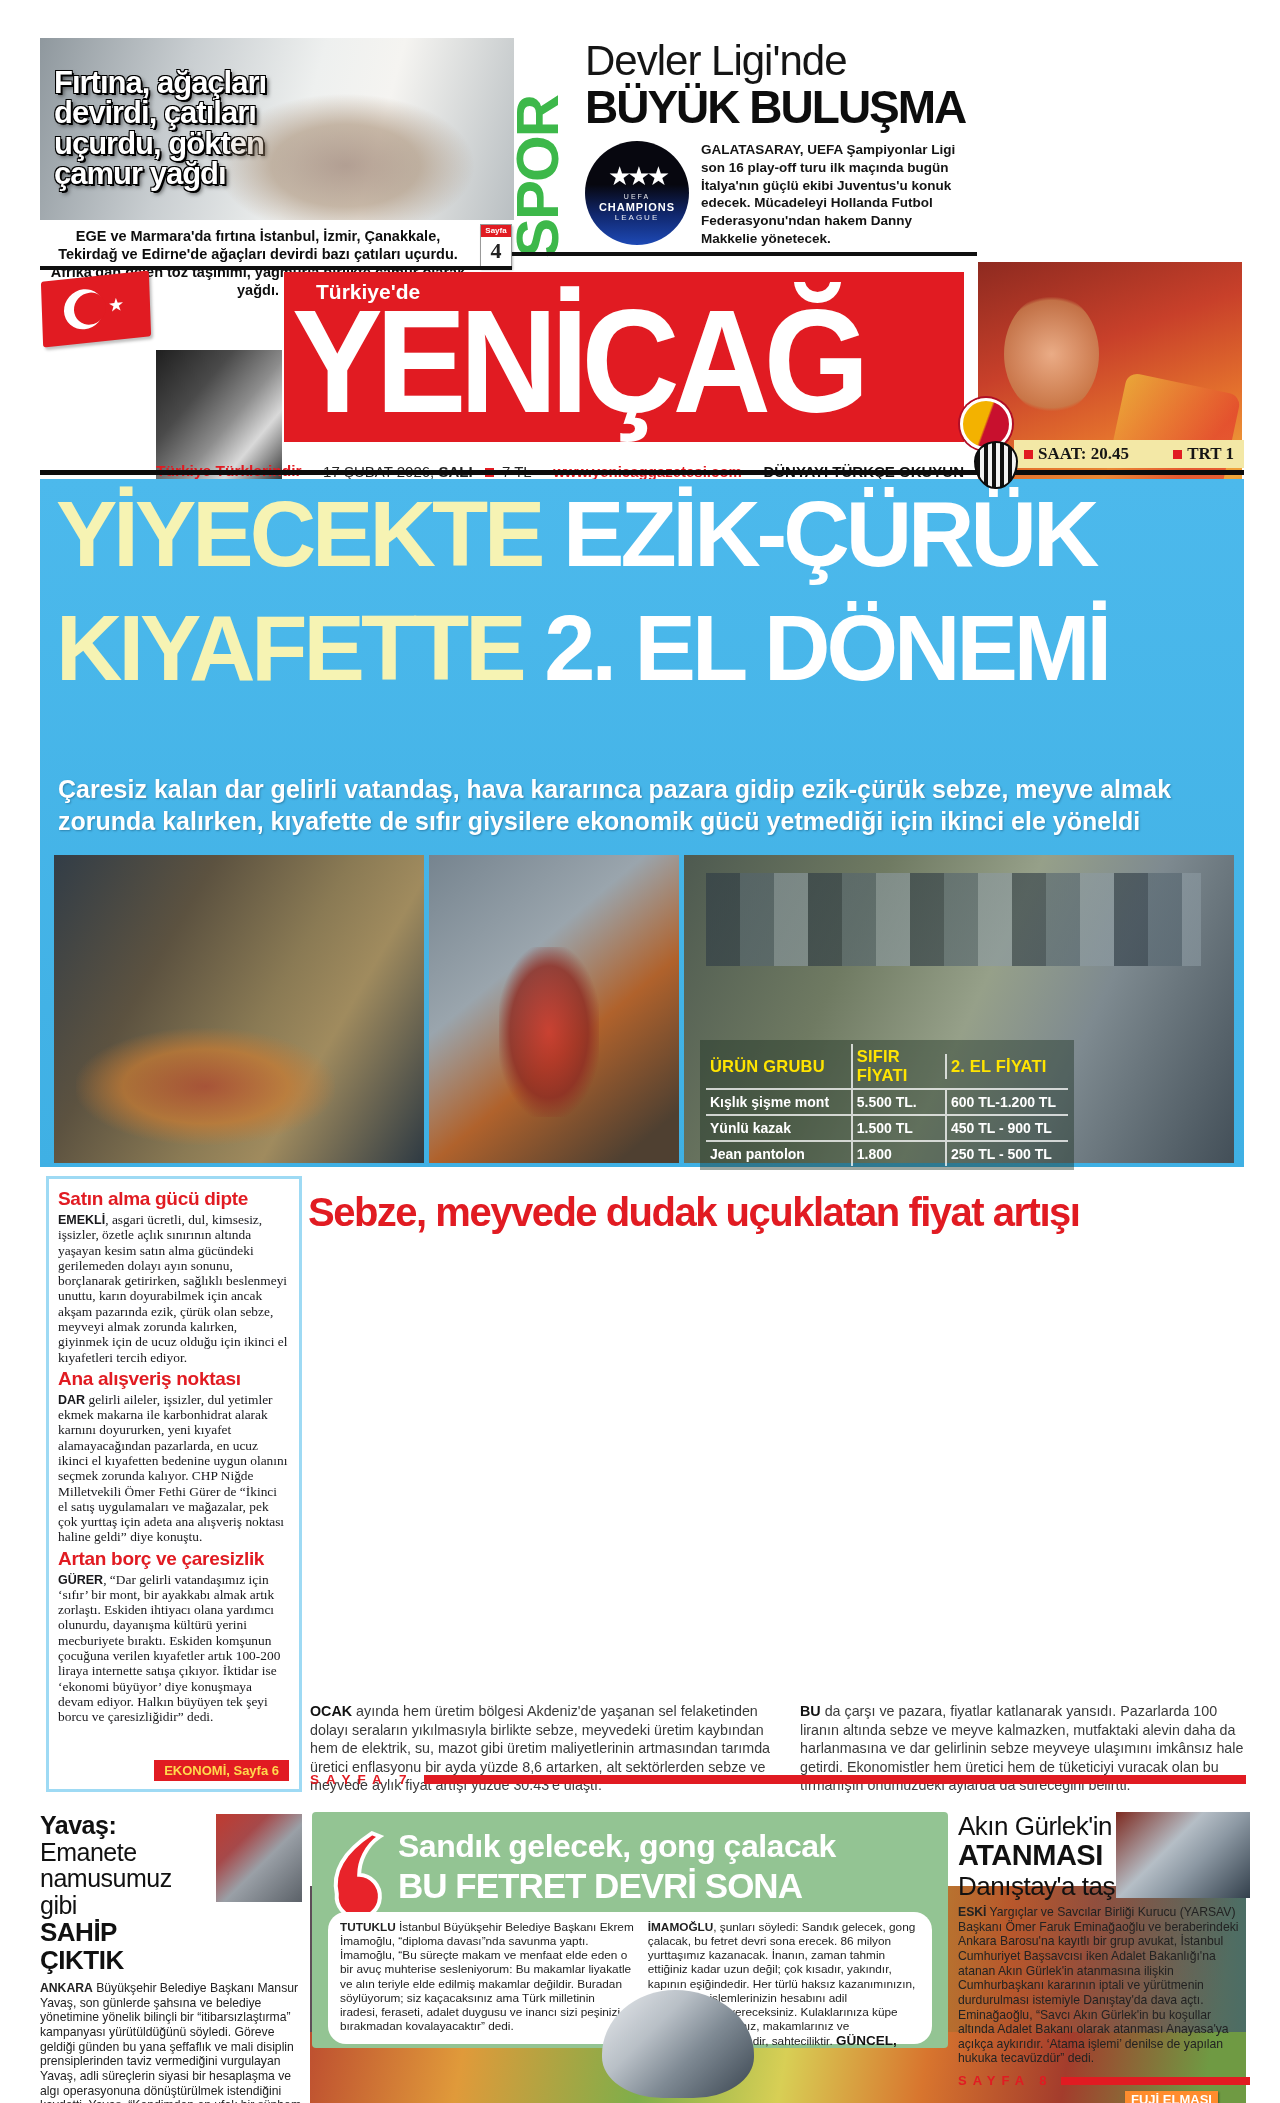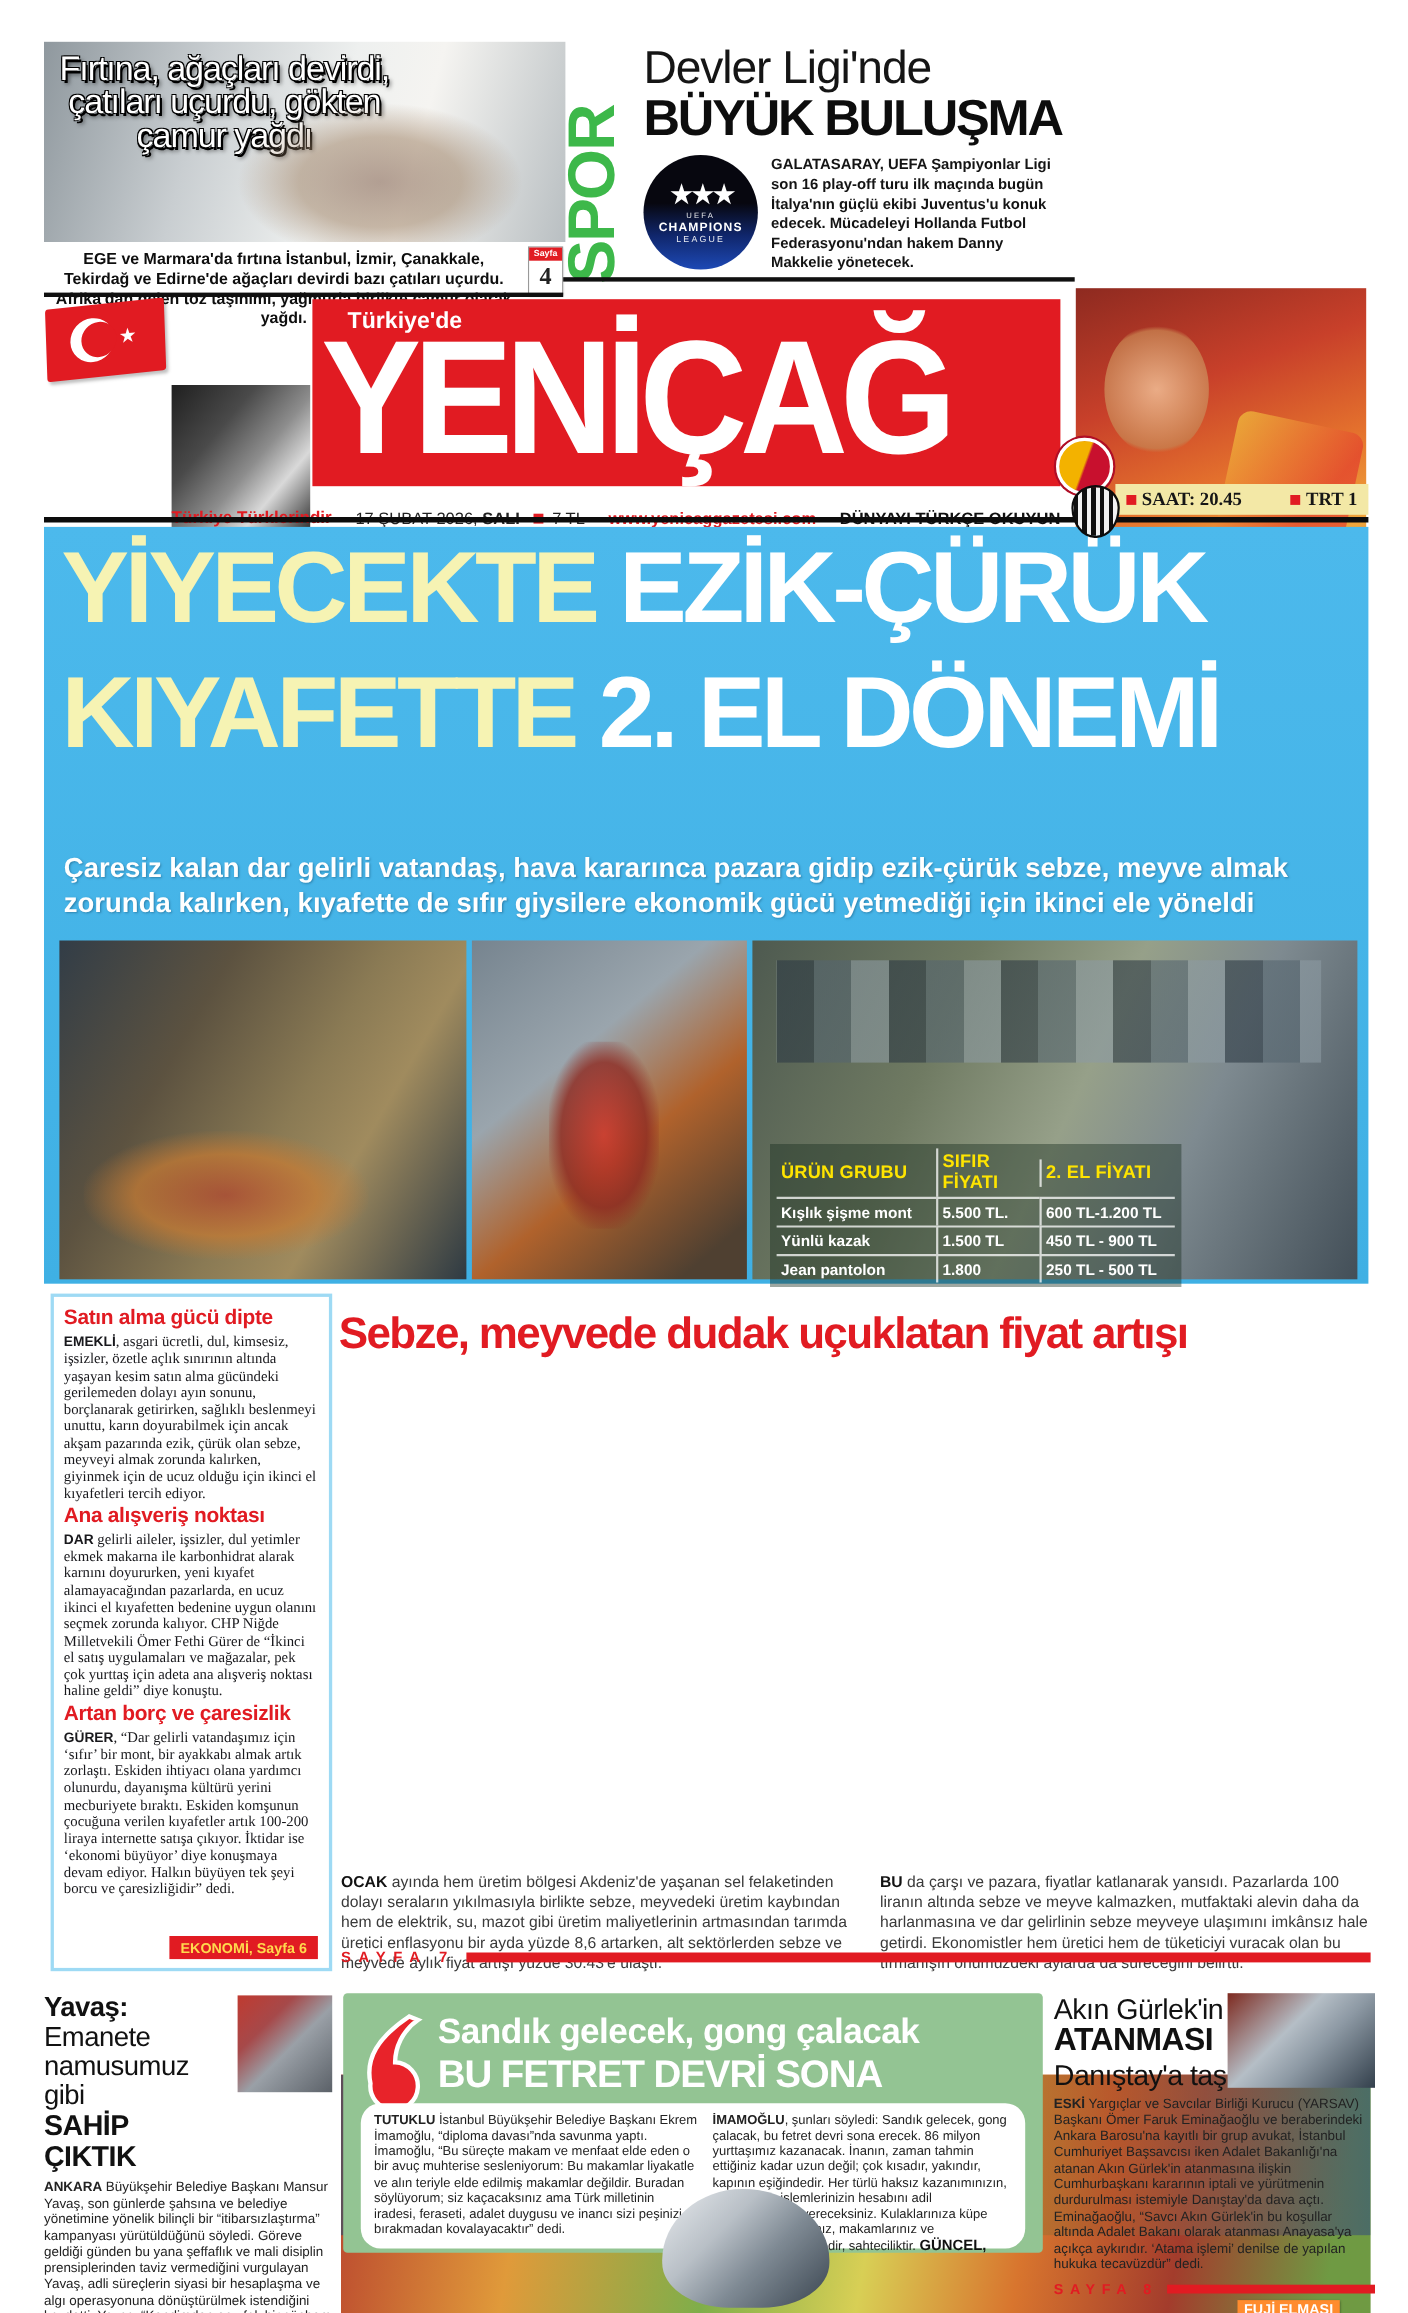--- a/index.html
+++ b/index.html
@@ -5,23 +5,23 @@
   html,body{margin:0;padding:0;background:#ffffff;}
   .page{position:relative;width:1280px;height:2103px;background:#fff;overflow:hidden;
         font-family:"Liberation Sans",sans-serif;color:#111;}
   .abs{position:absolute;}
   .photo{position:relative;overflow:hidden;}
   
   .storm-block{left:40px;top:38px;width:474px;}
   .storm-photo{height:182px;background:linear-gradient(105deg,#8f989e,#c9ced1 30%,#eef0ef 55%,#f5f4f1 70%,#b9bfc2);}
   .storm-photo::after{content:"";position:absolute;right:8%;bottom:-10%;width:55%;height:80%;
      background:radial-gradient(ellipse at center,#7d5a46 0%,#a08468 40%,transparent 70%);opacity:.55;}
-  .storm-headline{position:absolute;left:14px;top:10px;width:300px;color:#fff;font-weight:400;
+  .storm-headline{position:absolute;left:14px;top:30px;width:300px;color:#fff;font-weight:700;
      font-size:31px;line-height:.98;letter-spacing:-1px;
-     text-shadow:2px 2px 0 #000,-1px -1px 0 #000,1px -1px 0 #000,-1px 1px 0 #000,3px 3px 4px rgba(0,0,0,.6);text-align:center;}
+     text-shadow:2px 2px 0 #000,-1px -1px 0 #000,1px -1px 0 #000,-1px 1px 0 #000,3px 3px 4px rgba(0,0,0,.6);}
   .storm-caption{position:relative;padding:7px 44px 6px 6px;font-weight:bold;font-size:14.5px;
      line-height:1.25;text-align:center;color:#0e0e0e;}
   .page-box{position:absolute;right:2px;top:4px;width:30px;height:42px;border:1px solid #999;
      background:#fff;text-align:center;box-shadow:1px 2px 2px rgba(0,0,0,.25);}
   .page-box .pb-top{display:block;background:#e11b22;color:#fff;font-size:8px;font-weight:bold;padding:1px 0;}
   .page-box .pb-num{display:block;font-size:22px;font-weight:bold;color:#222;font-family:"Liberation Serif",serif;}
   .storm-rule{left:40px;top:266px;width:472px;height:4px;background:#101010;}
   
   .spor-vertical{left:508px;top:46px;height:212px;width:74px;color:#3db84a;font-weight:900;
      font-size:60px;letter-spacing:-2px;writing-mode:vertical-rl;transform:rotate(180deg);line-height:1;}

